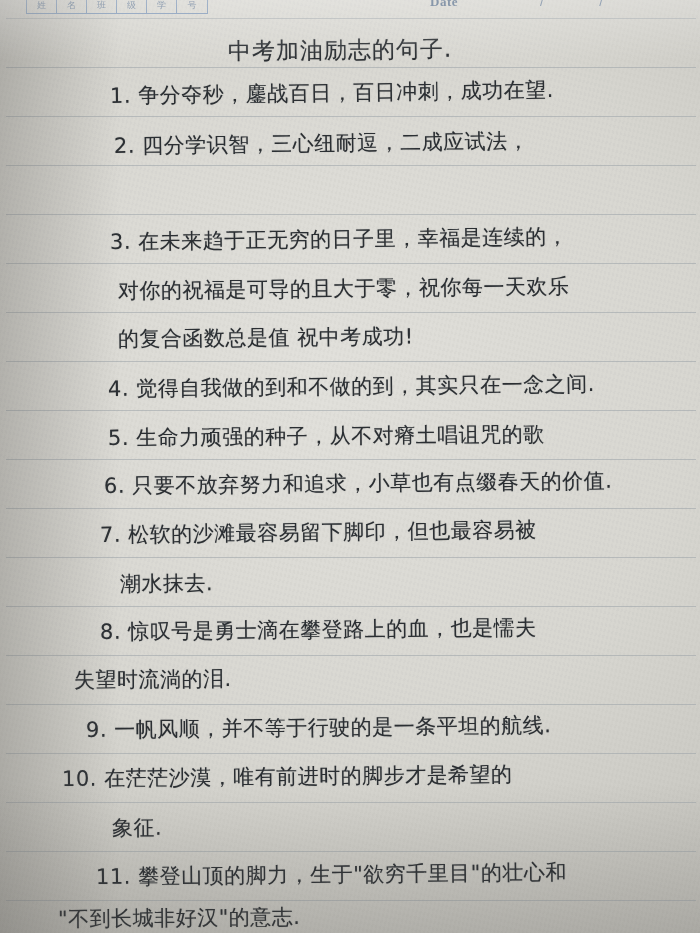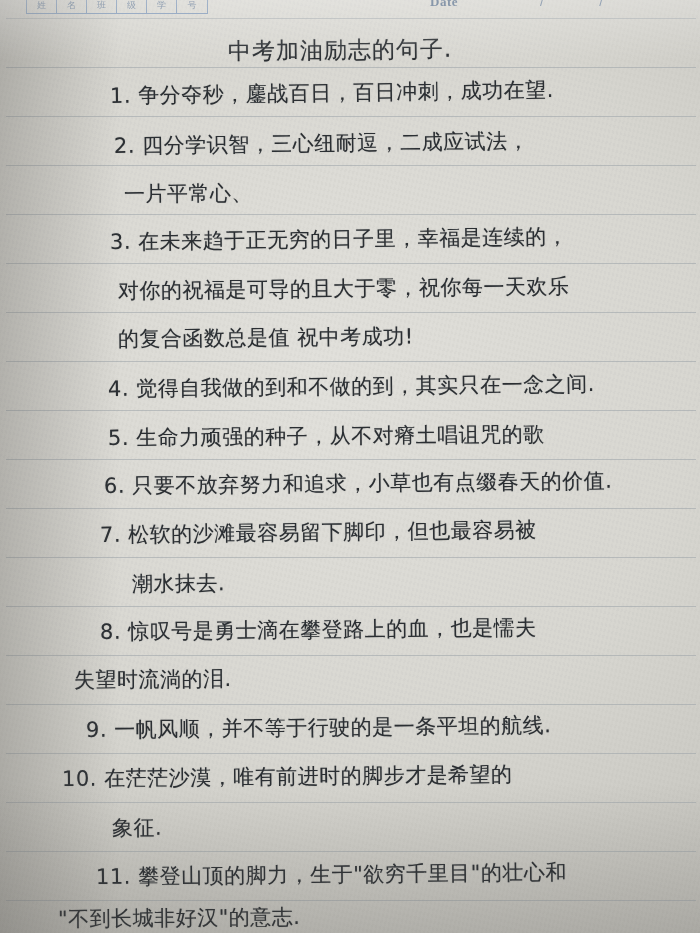--- a/index.html
+++ b/index.html
@@ -171,29 +171,28 @@
     </div>
     <div class="hdr-date">Date</div>
     <div class="hdr-slashes">/   /</div>
   </div>
 
   <div class="hand">
     <div class="line title" style="left:228px; top:36px; transform:rotate(-0.6deg);">中考加油励志的句子.</div>
 
     <div class="line body-line" style="left:110px; top:82px; transform:rotate(-0.8deg);">1. 争分夺秒，鏖战百日，百日冲刺，成功在望.</div>
     <div class="line body-line" style="left:114px; top:132px; transform:rotate(-0.7deg);">2. 四分学识智，三心纽耐逗，二成应试法，</div>
-    <div class="line body-line" style="left:124px; top:180px; transform:rotate(-0.4deg);">一片平常心、</div>
     <div class="line body-line" style="left:110px; top:228px; transform:rotate(-0.7deg);">3. 在未来趋于正无穷的日子里，幸福是连续的，</div>
     <div class="line body-line" style="left:118px; top:277px; transform:rotate(-0.6deg);">对你的祝福是可导的且大于零，祝你每一天欢乐</div>
     <div class="line body-line" style="left:118px; top:325px; transform:rotate(-0.5deg);">的复合函数总是值 祝中考成功!</div>
     <div class="line body-line" style="left:108px; top:375px; transform:rotate(-0.6deg);">4. 觉得自我做的到和不做的到，其实只在一念之间.</div>
     <div class="line body-line" style="left:108px; top:424px; transform:rotate(-0.5deg);">5. 生命力顽强的种子，从不对瘠土唱诅咒的歌</div>
     <div class="line body-line" style="left:104px; top:472px; transform:rotate(-0.6deg);">6. 只要不放弃努力和追求，小草也有点缀春天的价值.</div>
     <div class="line body-line" style="left:100px; top:521px; transform:rotate(-0.7deg);">7. 松软的沙滩最容易留下脚印，但也最容易被</div>
-    <div class="line body-line" style="left:132px; top:570px; transform:rotate(-0.5deg);">潮水抹去.</div>
+    <div class="line body-line" style="left:120px; top:570px; transform:rotate(-0.5deg);">潮水抹去.</div>
     <div class="line body-line" style="left:100px; top:618px; transform:rotate(-0.6deg);">8. 惊叹号是勇士滴在攀登路上的血，也是懦夫</div>
     <div class="line body-line" style="left:74px; top:666px; transform:rotate(-0.4deg);">失望时流淌的泪.</div>
     <div class="line body-line" style="left:86px; top:716px; transform:rotate(-0.6deg);">9. 一帆风顺，并不等于行驶的是一条平坦的航线.</div>
     <div class="line body-line" style="left:62px; top:765px; transform:rotate(-0.6deg);">10. 在茫茫沙漠，唯有前进时的脚步才是希望的</div>
     <div class="line body-line" style="left:112px; top:814px; transform:rotate(-0.4deg);">象征.</div>
     <div class="line body-line" style="left:96px; top:863px; transform:rotate(-0.6deg);">11. 攀登山顶的脚力，生于"欲穷千里目"的壮心和</div>
     <div class="line body-line" style="left:58px; top:905px; transform:rotate(-0.5deg);">"不到长城非好汉"的意志.</div>
   </div>
 
   <div class="shade-left"></div>

